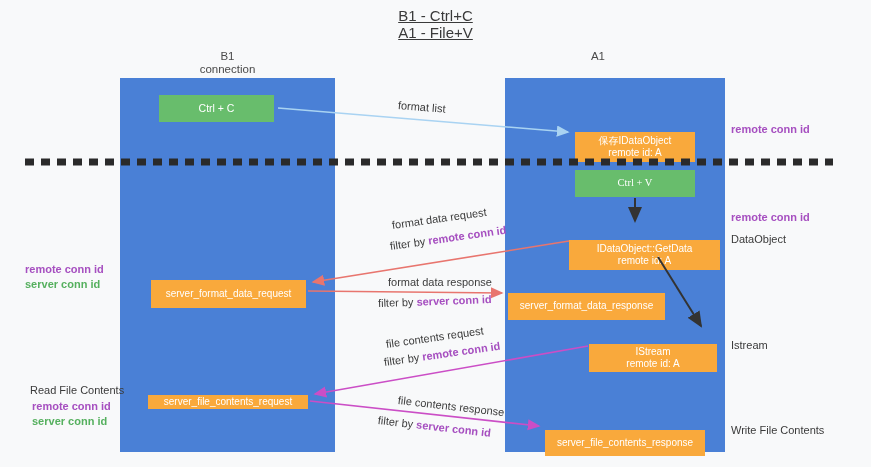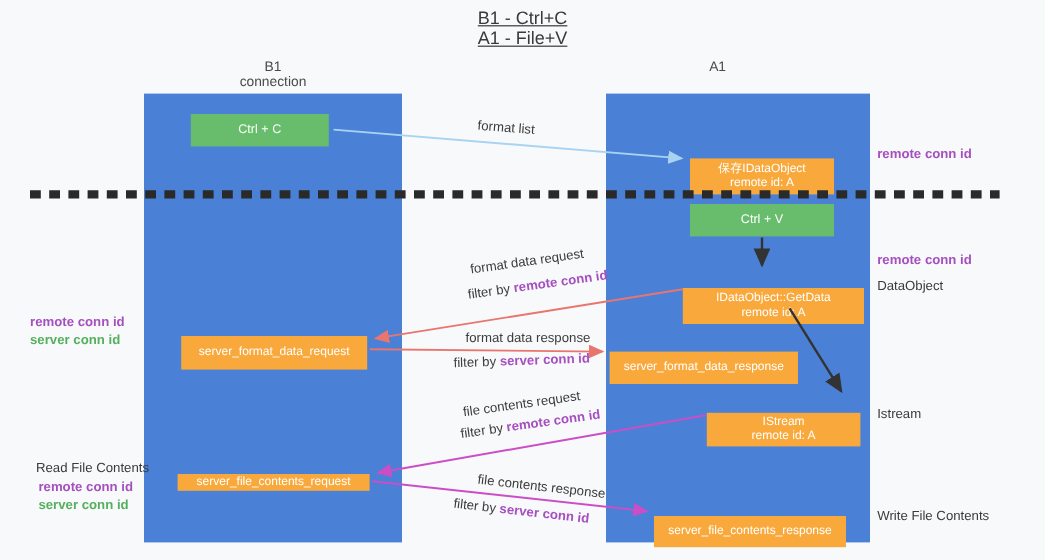--- a/index.html
+++ b/index.html
@@ -20,21 +20,21 @@
   .lane{top:78px;height:374px;background:var(--lane-blue,#4a80d6);}
   .lane-left{left:120px;width:215px;}
   .lane-right{left:505px;width:220px;}
   
   .box{display:flex;flex-direction:column;align-items:center;justify-content:center;
        color:#fff;text-align:center;font-size:10.5px;line-height:12.5px;}
   .box.green{background:var(--box-green,#68bd6c);}
   .box.orange{background:var(--box-orange,#f9a93c);margin-top:13px;}
   .b-ctrlc{left:159px;top:95px;width:115px;height:27px;}
   .b-saveobj{left:575px;top:119px;width:120px;height:30px;font-size:10px;}
-  .b-ctrlv{left:575px;top:170px;width:120px;height:27px;}
+  .b-ctrlv{left:575px;top:170px;width:120px;height:27px;font-family:Liberation Serif, serif;}
   .b-getdata{left:569px;top:227px;width:151px;height:30px;font-size:10px;}
   .b-fmtreq{left:151px;top:267px;width:155px;height:28px;font-size:10px;}
   .b-fmtresp{left:508px;top:280px;width:157px;height:27px;font-size:10px;}
   .b-istream{left:589px;top:331px;width:128px;height:28px;font-size:10px;}
   .b-filereq{left:148px;top:382px;width:160px;height:14px;font-size:10px;}
   .b-fileresp{left:545px;top:417px;width:160px;height:26px;font-size:10px;}
   
   .lbl{font-size:11px;color:#3c3c3c;white-space:nowrap;transform-origin:left center;}
   .purple{color:var(--accent-purple,#a64fc0);font-weight:bold;}
   .greent{color:var(--accent-green,#55b05e);font-weight:bold;}

